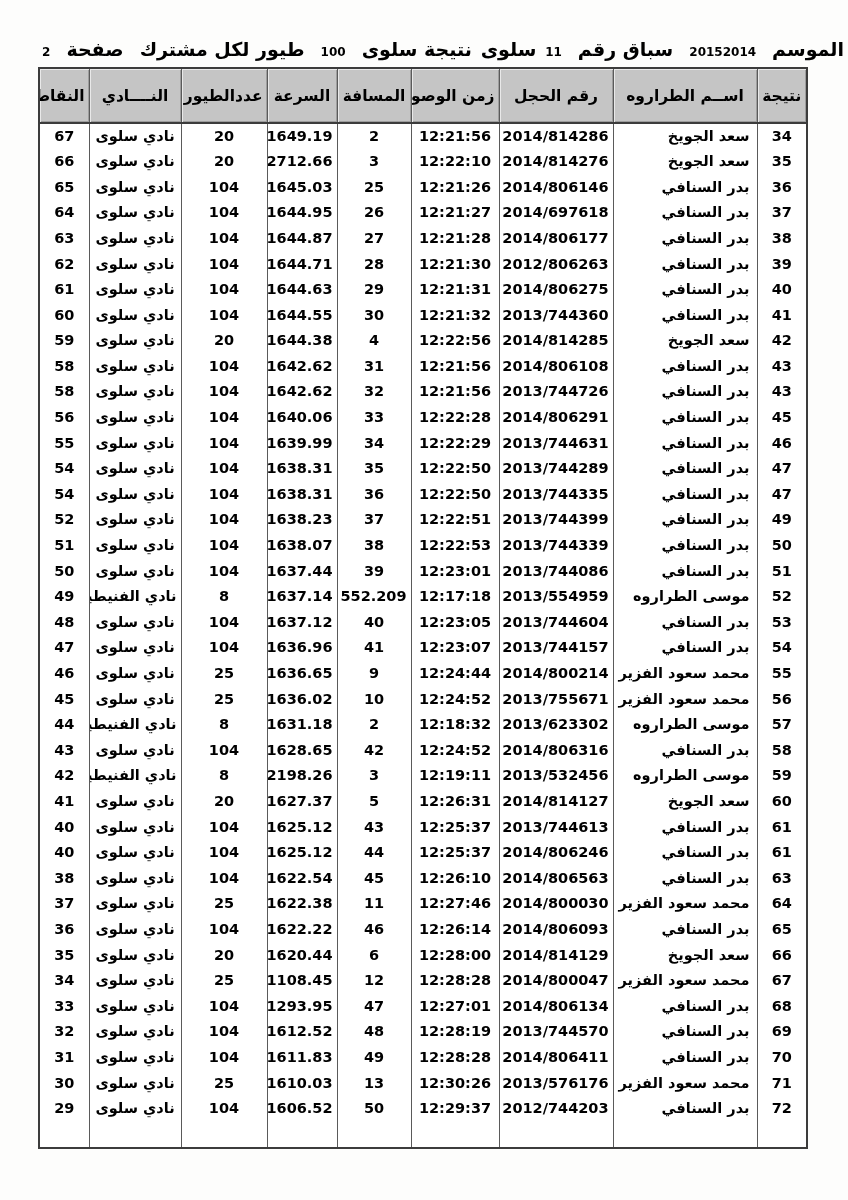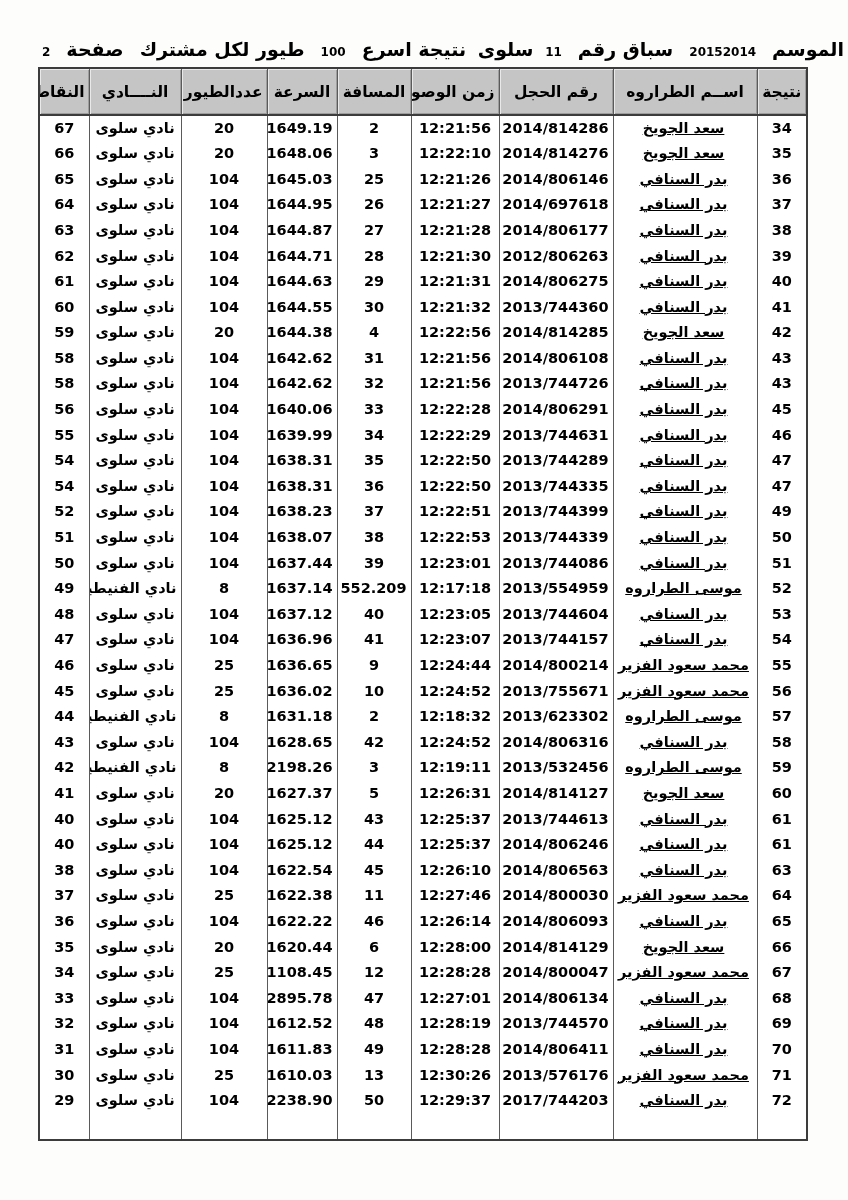--- a/index.html
+++ b/index.html
@@ -45,32 +45,32 @@
     border-right: 1px solid #5a5a5a;
     border-left: 1px solid #5a5a5a;
     padding: 0 4px;
     overflow: hidden;
     white-space: nowrap;
     font-weight: bold;
     text-align: center;
     vertical-align: middle;
   }
   .results-table thead th {
-    height: 47px;
+    height: 55px;
     background: #c5c5c5;
     font-size: 15.5px;
     border-bottom: 2px solid #3c3c3c;
     box-shadow: inset 1px 1px 0 #e9e9e9, inset -1px -1px 0 #9d9d9d;
   }
   .results-table tbody td {
     height: 25.6px;
     font-size: 14.5px;
     line-height: 1;
   }
-  td.c-name  { padding-right: 7px; font-size: 14px; text-decoration: underline; }
+  td.c-name  { text-align: right; padding-right: 7px; font-size: 14px; }
   td.c-club  { font-size: 13.5px; }
   td.c-ring, td.c-arrival, td.c-speed { font-size: 15px; letter-spacing: 0; }
   td.c-rank, td.c-points, td.c-birds, td.c-distance { font-size: 15px; }
   tr.trailer-row td { height: 27px; }
 
   
   col.w-rank     { width: 50px; }
   col.w-name     { width: 144px; }
   col.w-ring     { width: 114px; }
   col.w-arrival  { width: 88px; }
@@ -89,21 +89,21 @@
     <div class="title-group">
       <span>الموسم</span>
       <span class="num">20152014</span>
       <span>سباق رقم</span>
       <span class="num">11</span>
     </div>
     <div class="title-group">
       <span>سلوى</span>
     </div>
     <div class="title-group">
-      <span>نتيجة اسرع</span>
+      <span>نتيجة سلوى</span>
       <span class="num">100</span>
       <span>طيور لكل مشترك</span>
       <span>صفحة</span>
       <span class="num">2</span>
     </div>
   </div>
 
   <table class="results-table">
     <colgroup>
       <col class="w-rank">
@@ -140,21 +140,21 @@
           <td class="c-birds">20</td>
           <td class="c-club">نادي سلوى</td>
           <td class="c-points">67</td>
         </tr>
         <tr>
           <td class="c-rank">35</td>
           <td class="c-name">سعد الجويخ</td>
           <td class="c-ring">2014/814276</td>
           <td class="c-arrival">12:22:10</td>
           <td class="c-distance">3</td>
-          <td class="c-speed">1648.06</td>
+          <td class="c-speed">2712.66</td>
           <td class="c-birds">20</td>
           <td class="c-club">نادي سلوى</td>
           <td class="c-points">66</td>
         </tr>
         <tr>
           <td class="c-rank">36</td>
           <td class="c-name">بدر السنافي</td>
           <td class="c-ring">2014/806146</td>
           <td class="c-arrival">12:21:26</td>
           <td class="c-distance">25</td>
@@ -503,21 +503,21 @@
           <td class="c-birds">25</td>
           <td class="c-club">نادي سلوى</td>
           <td class="c-points">34</td>
         </tr>
         <tr>
           <td class="c-rank">68</td>
           <td class="c-name">بدر السنافي</td>
           <td class="c-ring">2014/806134</td>
           <td class="c-arrival">12:27:01</td>
           <td class="c-distance">47</td>
-          <td class="c-speed">2895.78</td>
+          <td class="c-speed">1293.95</td>
           <td class="c-birds">104</td>
           <td class="c-club">نادي سلوى</td>
           <td class="c-points">33</td>
         </tr>
         <tr>
           <td class="c-rank">69</td>
           <td class="c-name">بدر السنافي</td>
           <td class="c-ring">2013/744570</td>
           <td class="c-arrival">12:28:19</td>
           <td class="c-distance">48</td>
@@ -544,24 +544,24 @@
           <td class="c-arrival">12:30:26</td>
           <td class="c-distance">13</td>
           <td class="c-speed">1610.03</td>
           <td class="c-birds">25</td>
           <td class="c-club">نادي سلوى</td>
           <td class="c-points">30</td>
         </tr>
         <tr>
           <td class="c-rank">72</td>
           <td class="c-name">بدر السنافي</td>
-          <td class="c-ring">2017/744203</td>
+          <td class="c-ring">2012/744203</td>
           <td class="c-arrival">12:29:37</td>
           <td class="c-distance">50</td>
-          <td class="c-speed">2238.90</td>
+          <td class="c-speed">1606.52</td>
           <td class="c-birds">104</td>
           <td class="c-club">نادي سلوى</td>
           <td class="c-points">29</td>
         </tr>
         <tr class="trailer-row">
           <td></td>
           <td></td>
           <td></td>
           <td></td>
           <td></td>

